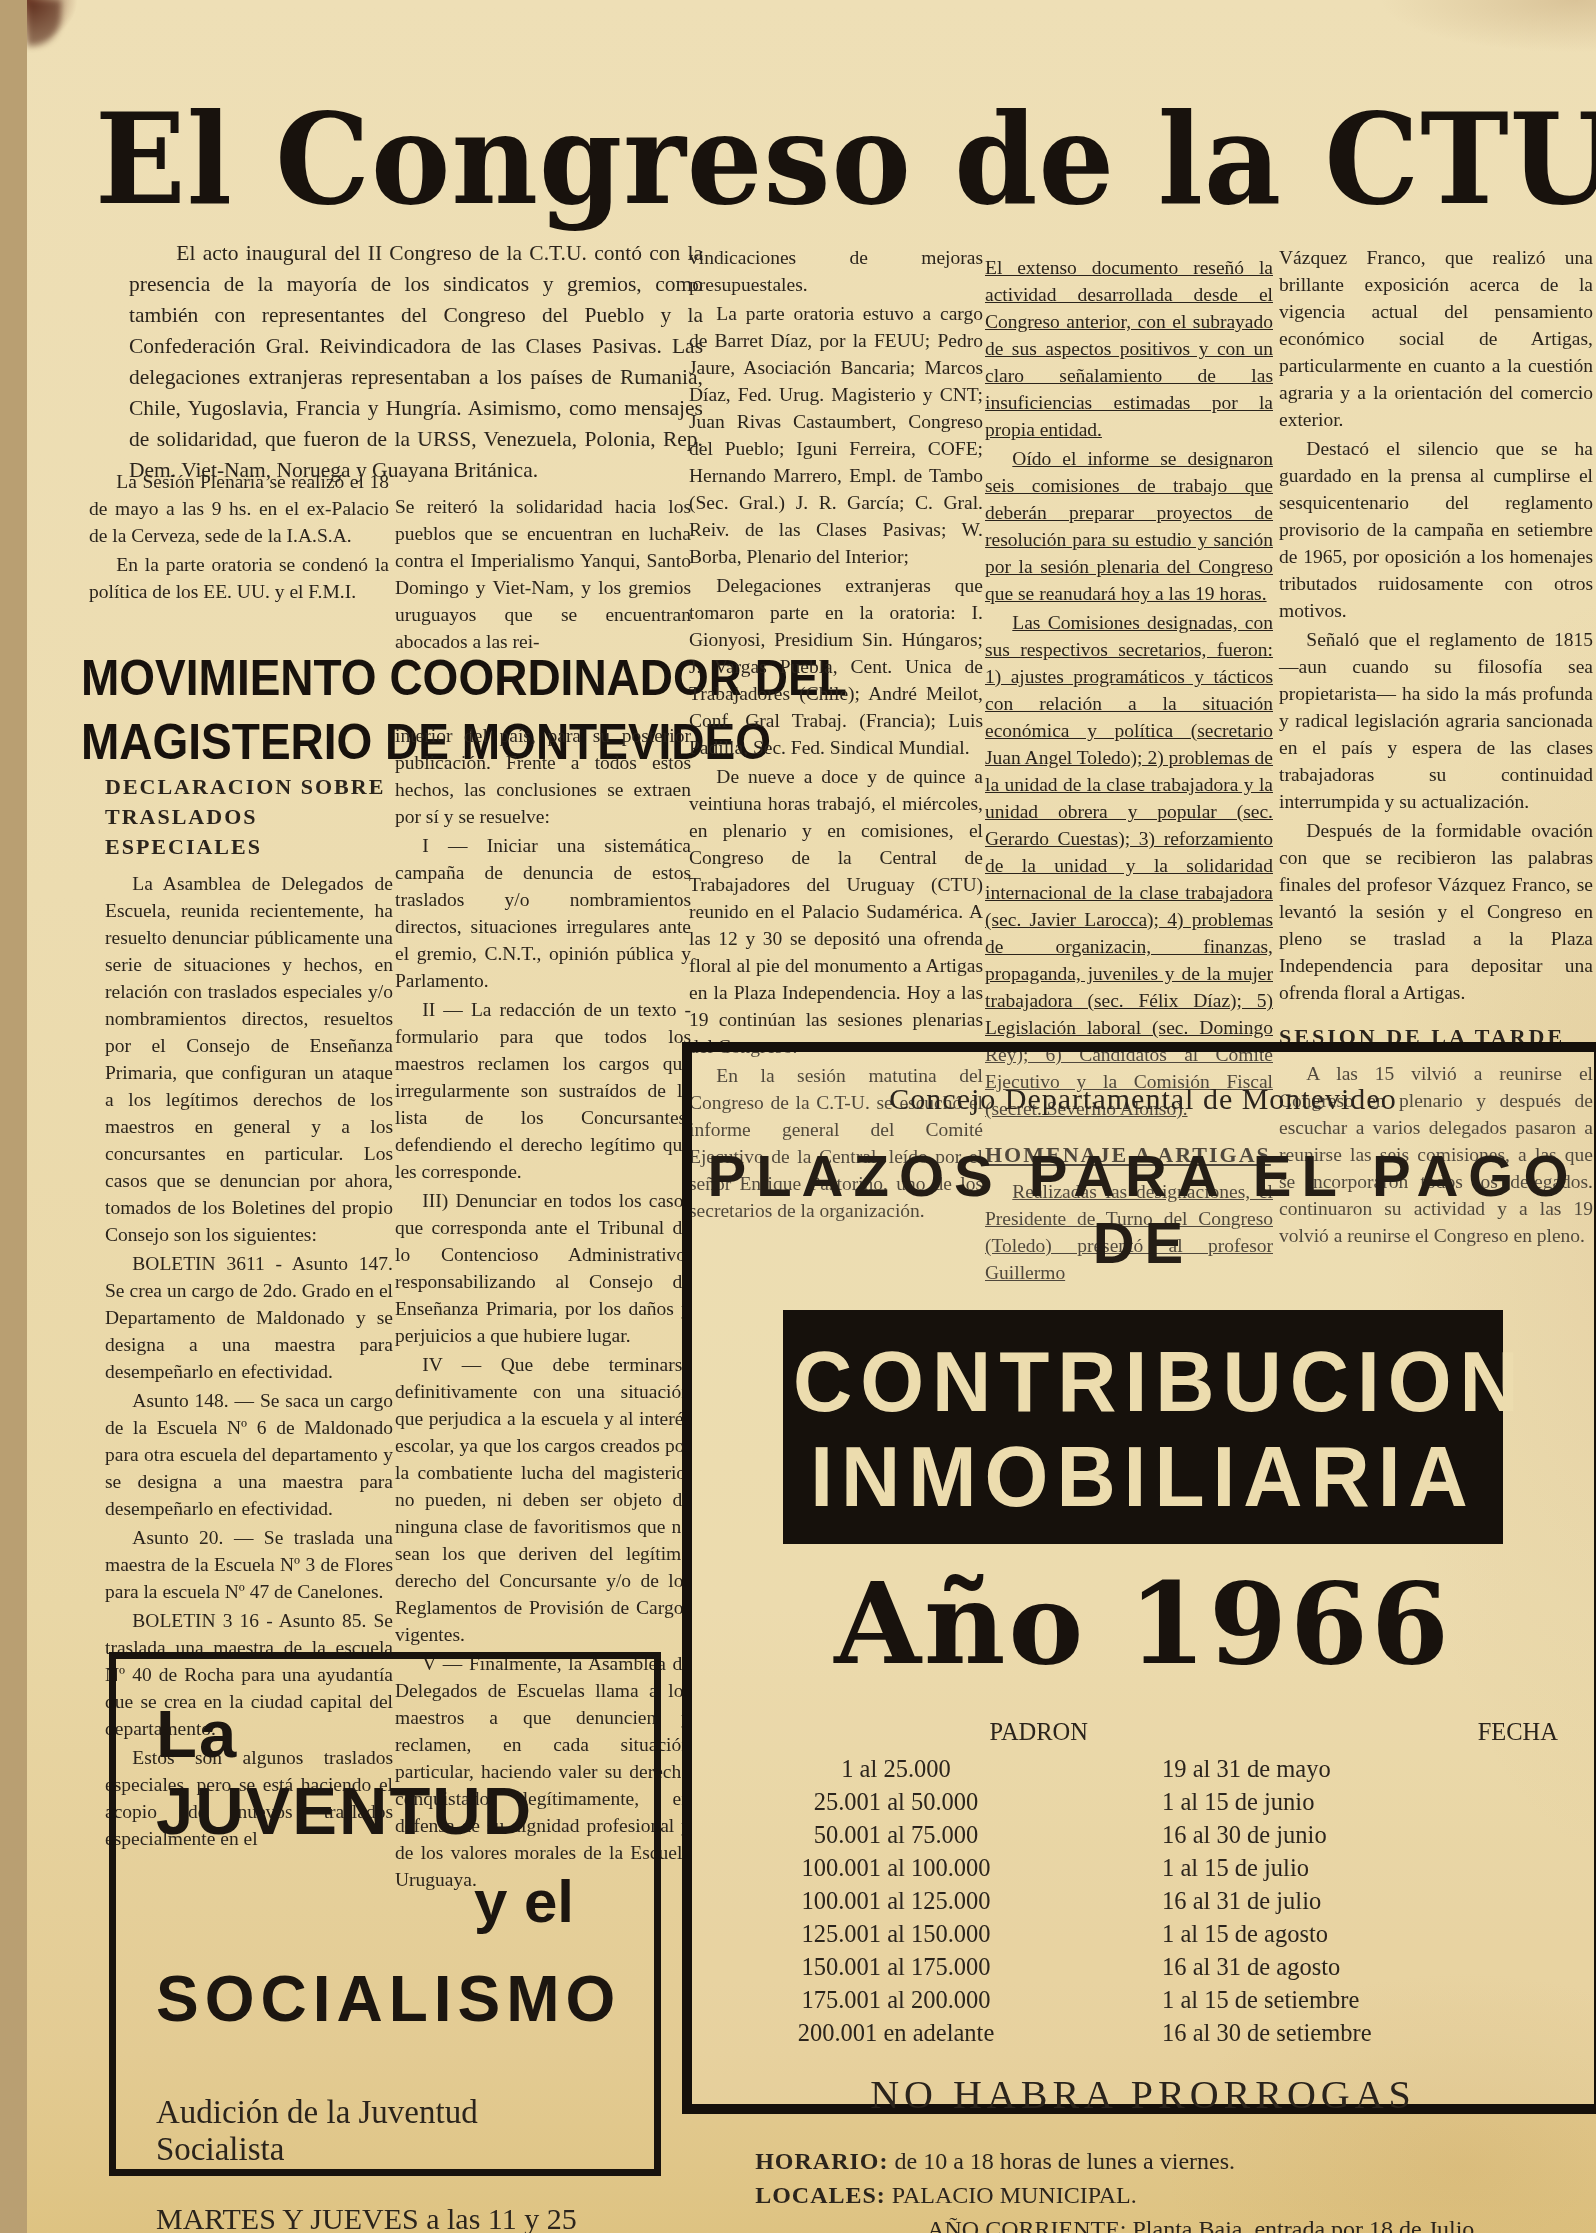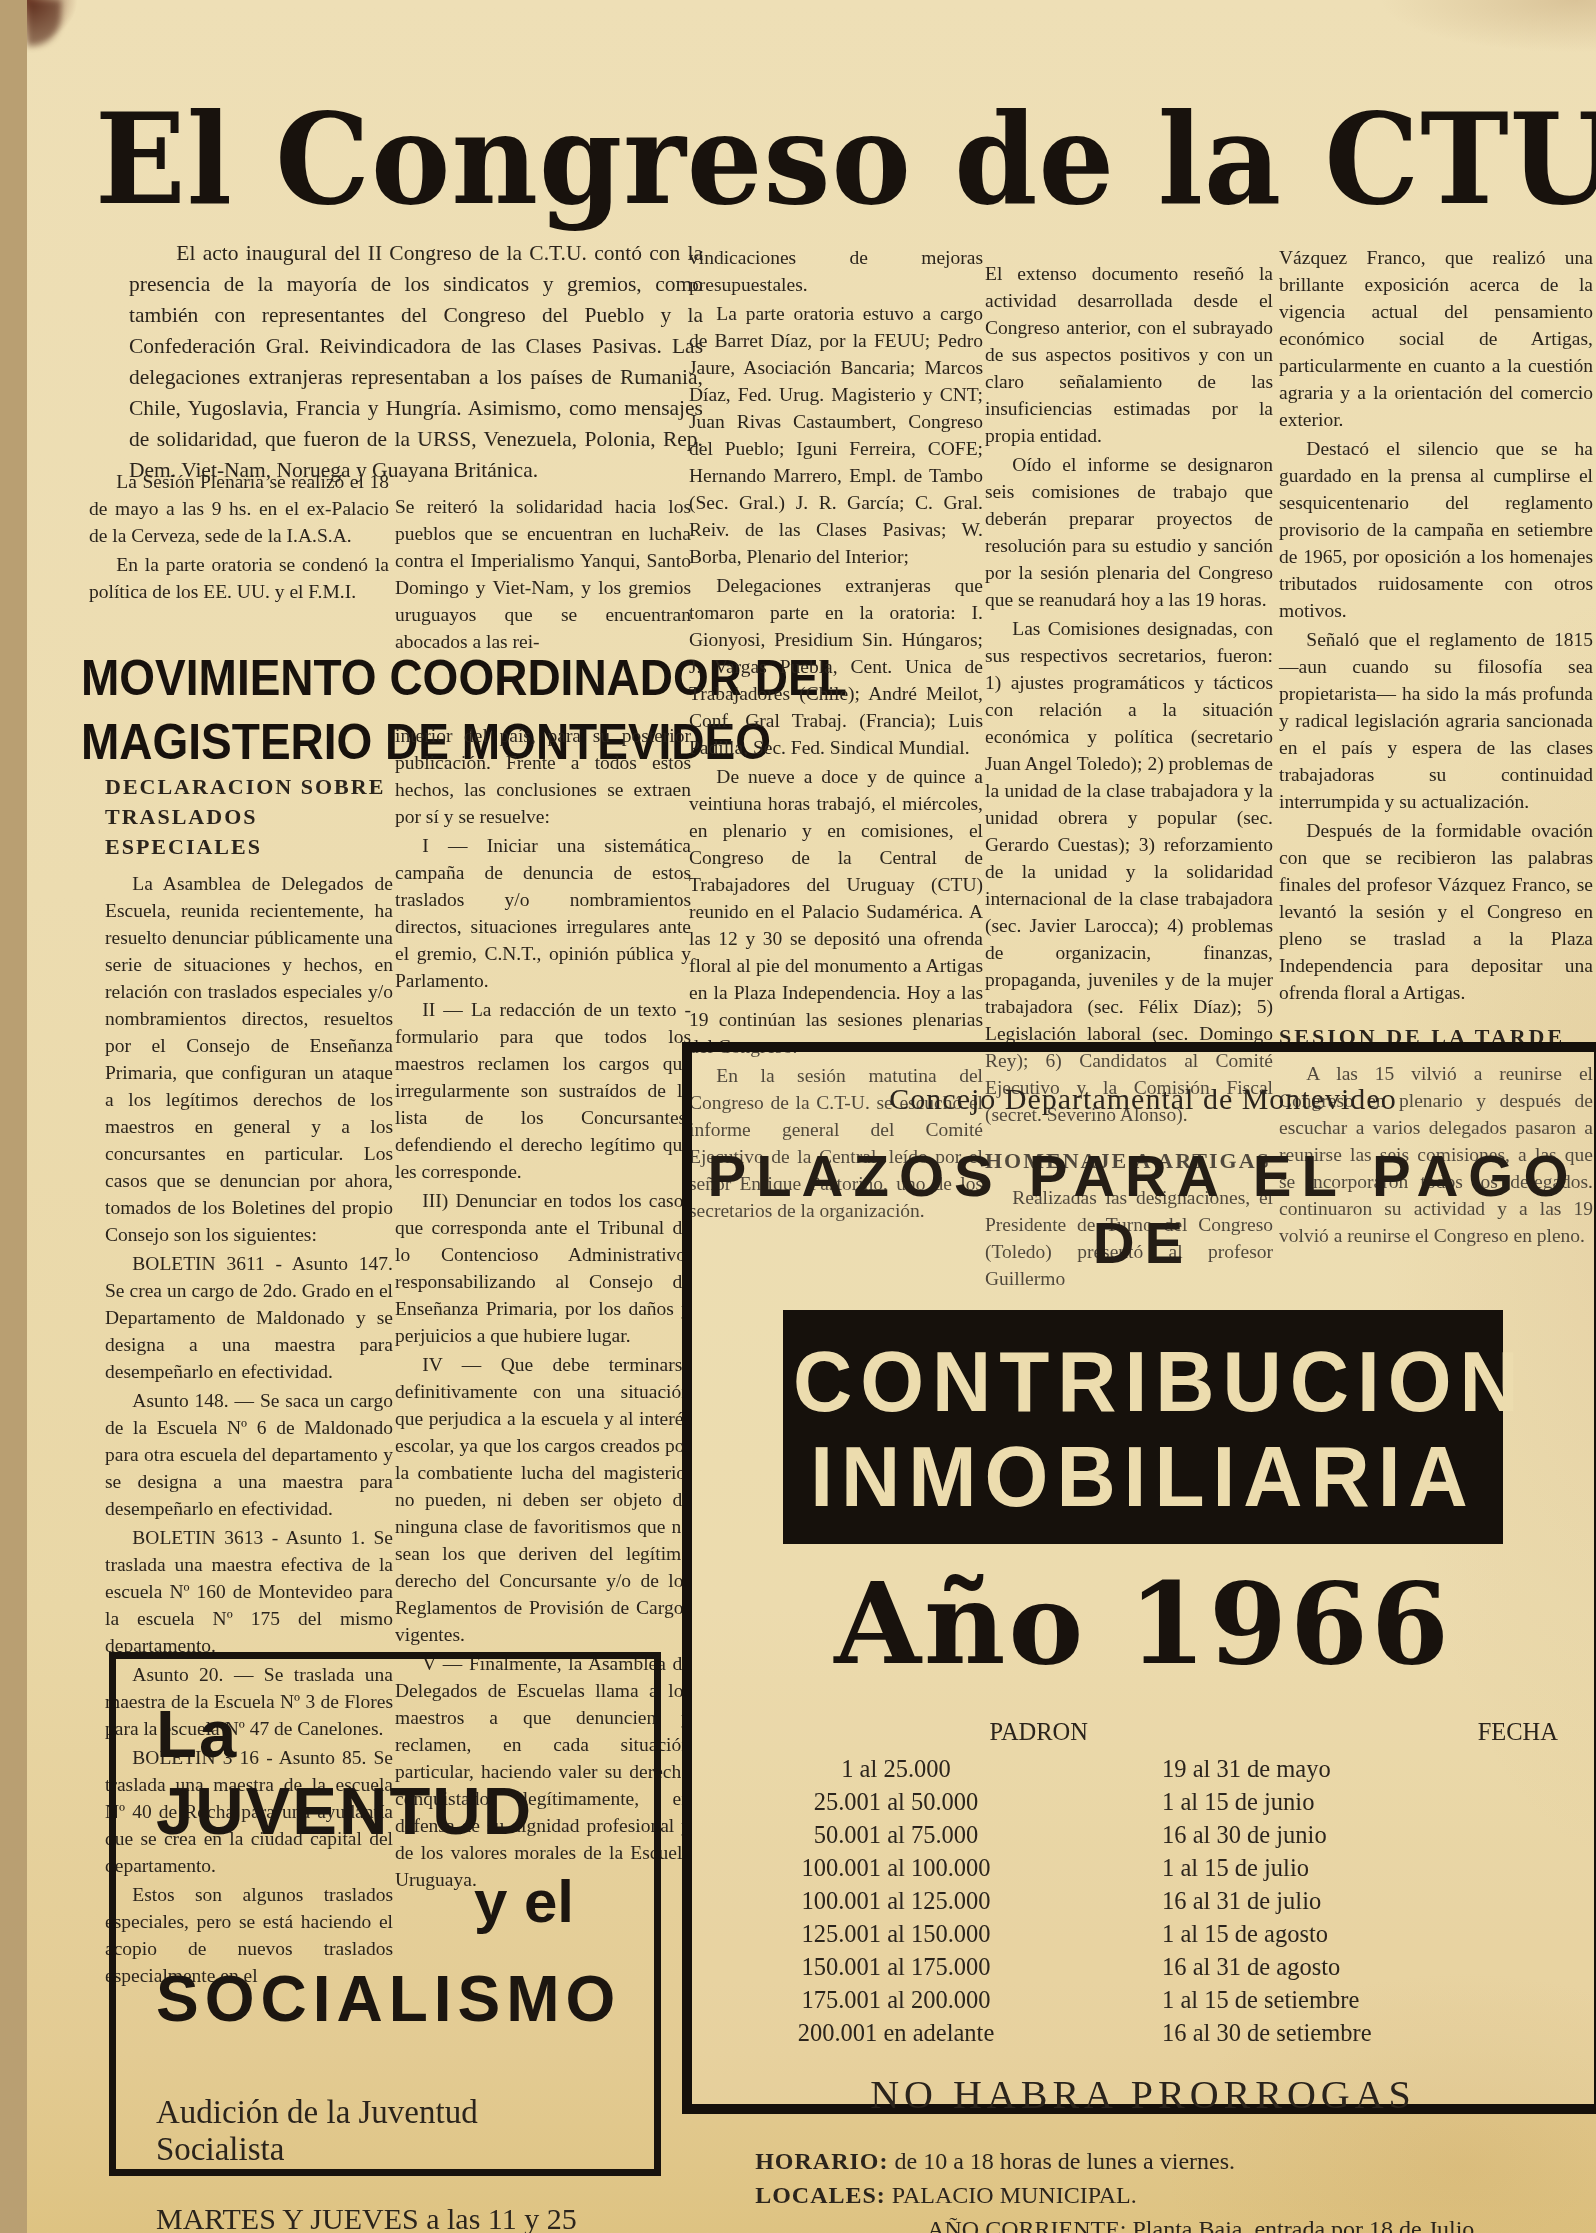--- a/index.html
+++ b/index.html
@@ -106,21 +106,20 @@
 
   <div class="abs col" style="left:78px;top:762px;width:288px;">
     <div class="subhead-serif">
       <div>DECLARACION SOBRE</div>
       <div>TRASLADOS ESPECIALES</div>
     </div>
     <div>
         <p class="para">La Asamblea de Delegados de Escuela, reunida recientemente, ha resuelto denunciar públicamente una serie de situaciones y hechos, en relación con traslados especiales y/o nombramientos directos, resueltos por el Consejo de Enseñanza Primaria, que configuran un ataque a los legítimos derechos de los maestros en general y a los concursantes en particular. Los casos que se denuncian por ahora, tomados de los Boletines del propio Consejo son los siguientes:</p>
         <p class="para">BOLETIN 3611 - Asunto 147. Se crea un cargo de 2do. Grado en el Departamento de Maldonado y se designa a una maestra para desempeñarlo en efectividad.</p>
         <p class="para">Asunto 148. — Se saca un cargo de la Escuela Nº 6 de Maldonado para otra escuela del departamento y se designa a una maestra para desempeñarlo en efectividad.</p>
-        <p class="para">BOLETIN 3613 - Asunto 1. Se traslada una maestra efectiva de la escuela Nº 160 de Montevideo para la escuela Nº 175 del mismo departamento.</p>
         <p class="para">Asunto 20. — Se traslada una maestra de la Escuela Nº 3 de Flores para la escuela Nº 47 de Canelones.</p>
         <p class="para">BOLETIN 3 16 - Asunto 85. Se traslada una maestra de la escuela Nº 40 de Rocha para una ayudantía que se crea en la ciudad capital del departamento.</p>
         <p class="para">Estos son algunos traslados especiales, pero se está haciendo el acopio de nuevos traslados especialmente en el</p>
       </div>
   </div>
 
   <div class="abs col cont" style="left:368px;top:722px;width:296px;">
       <p class="para">interior del país, para su posterior publicación. Frente a todos estos hechos, las conclusiones se extraen por sí y se resuelve:</p>
       <p class="para">I — Iniciar una sistemática campaña de denuncia de estos traslados y/o nombramientos directos, situaciones irregulares ante el gremio, C.N.T., opinión pública y Parlamento.</p>
       <p class="para">II — La redacción de un texto - formulario para que todos los maestros reclamen los cargos que irregularmente son sustraídos de la lista de los Concursantes, defendiendo el derecho legítimo que les corresponde.</p>
@@ -130,21 +129,21 @@
     </div>
 
   <div class="abs col cont" style="left:662px;top:244px;width:294px;">
       <p class="para">vindicaciones de mejoras presupuestales.</p>
       <p class="para">La parte oratoria estuvo a cargo de Barret Díaz, por la FEUU; Pedro Jaure, Asociación Bancaria; Marcos Díaz, Fed. Urug. Magisterio y CNT; Juan Rivas Castaumbert, Congreso del Pueblo; Iguni Ferreira, COFE; Hernando Marrero, Empl. de Tambo (Sec. Gral.) J. R. García; C. Gral. Reiv. de las Clases Pasivas; W. Borba, Plenario del Interior;</p>
       <p class="para">Delegaciones extranjeras que tomaron parte en la oratoria: I. Gionyosi, Presidium Sin. Húngaros; J. Vargas Puebla, Cent. Unica de Trabajadores (Chile); André Meilot, Conf. Gral Trabaj. (Francia); Luis Padilla, Sec. Fed. Sindical Mundial.</p>
       <p class="para">De nueve a doce y de quince a veintiuna horas trabajó, el miércoles, en plenario y en comisiones, el Congreso de la Central de Trabajadores del Uruguay (CTU) reunido en el Palacio Sudamérica. A las 12 y 30 se depositó una ofrenda floral al pie del monumento a Artigas en la Plaza Independencia. Hoy a las 19 continúan las sesiones plenarias del Congreso.</p>
       <p class="para">En la sesión matutina del Congreso de la C.T-U. se escuchó el informe general del Comité Ejecutivo de la Central, leído por el señor Enrique Pastorino, uno de los secretarios de la organización.</p>
     </div>
 
-  <div class="abs col" style="left:958px;top:260px;width:288px;">
+  <div class="abs col" style="left:958px;top:254px;width:288px;text-decoration:underline;">
     <div class="cont">
         <p class="para">El extenso documento reseñó la actividad desarrollada desde el Congreso anterior, con el subrayado de sus aspectos positivos y con un claro señalamiento de las insuficiencias estimadas por la propia entidad.</p>
         <p class="para">Oído el informe se designaron seis comisiones de trabajo que deberán preparar proyectos de resolución para su estudio y sanción por la sesión plenaria del Congreso que se reanudará hoy a las 19 horas.</p>
         <p class="para">Las Comisiones designadas, con sus respectivos secretarios, fueron: 1) ajustes programáticos y tácticos con relación a la situación económica y política (secretario Juan Angel Toledo); 2) problemas de la unidad de la clase trabajadora y la unidad obrera y popular (sec. Gerardo Cuestas); 3) reforzamiento de la unidad y la solidaridad internacional de la clase trabajadora (sec. Javier Larocca); 4) problemas de organizacin, finanzas, propaganda, juveniles y de la mujer trabajadora (sec. Félix Díaz); 5) Legislación laboral (sec. Domingo Rey); 6) Candidatos al Comité Ejecutivo y la Comisión Fiscal (secret. Severino Alonso).</p>
       </div>
     <div class="subhead-serif" style="margin-top:18px;">HOMENAJE A ARTIGAS</div>
     <div>
         <p class="para">Realizadas las designaciones, el Presidente de Turno del Congreso (Toledo) presentó al profesor Guillermo</p>
       </div>
   </div>

